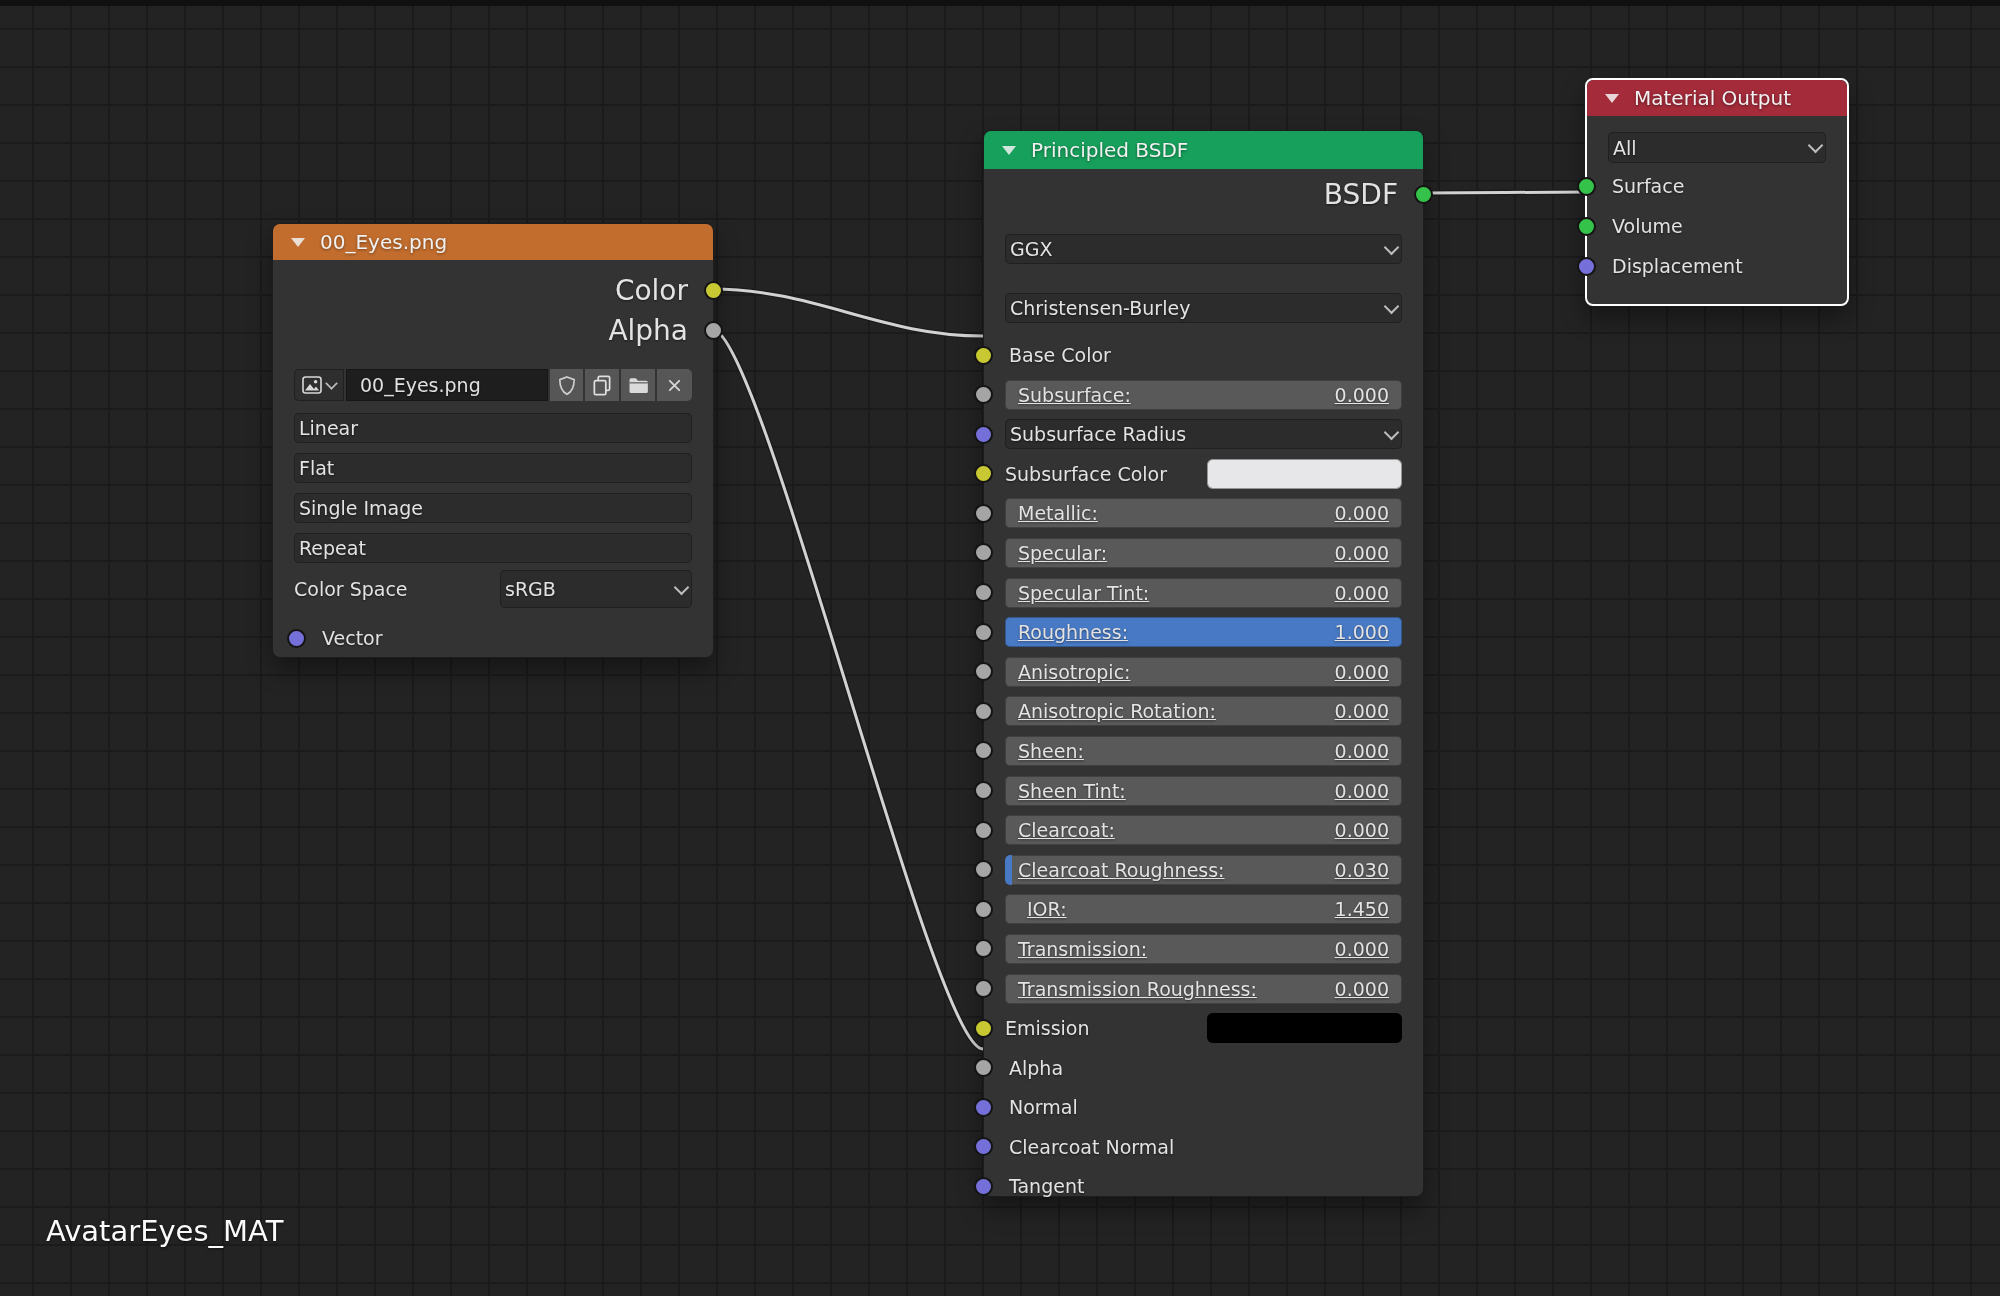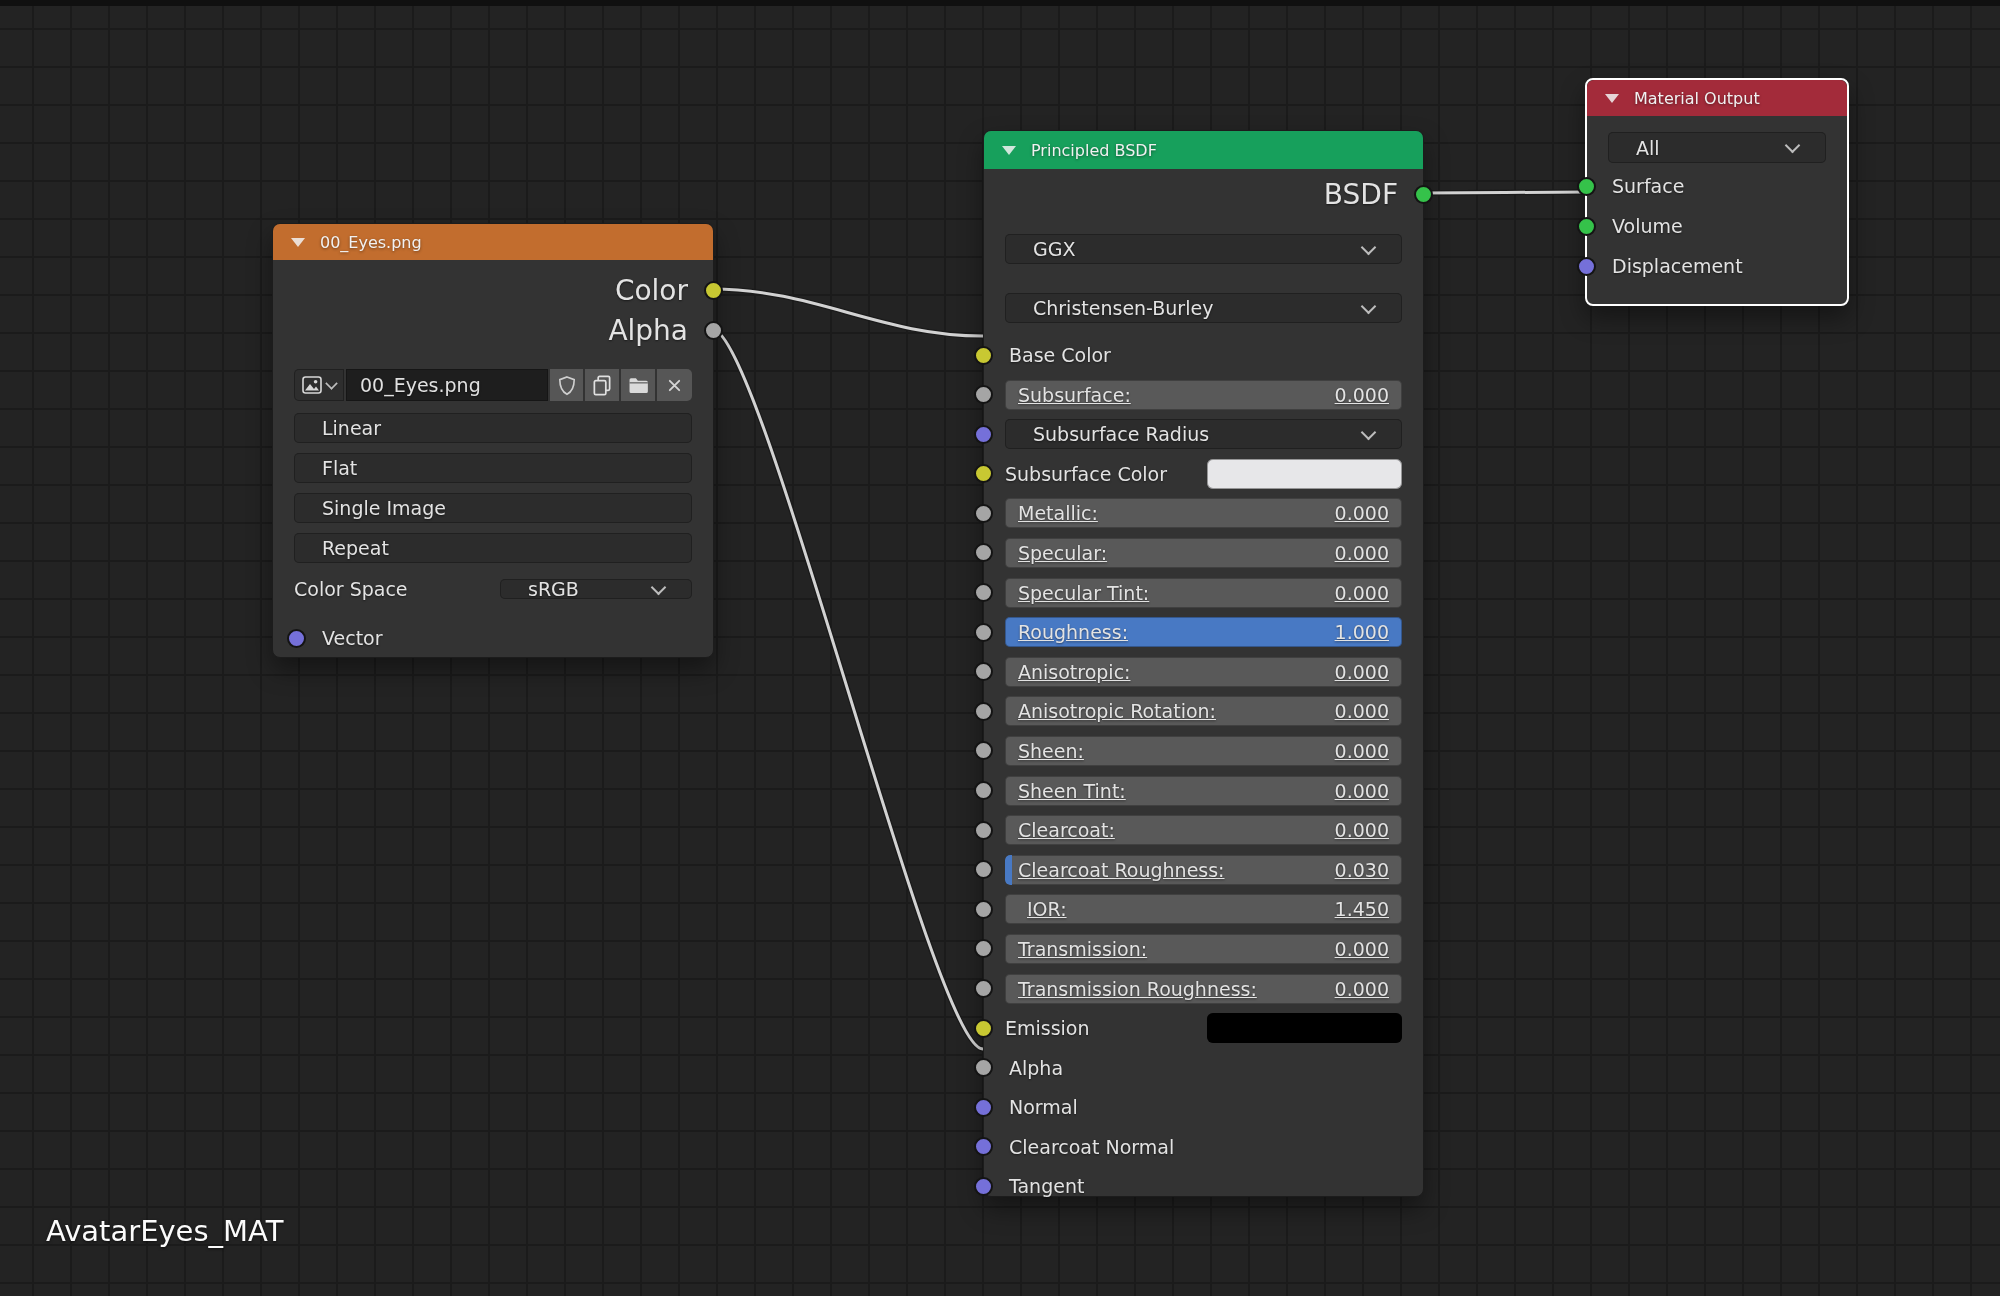--- a/index.html
+++ b/index.html
@@ -18,21 +18,21 @@
   svg.wires{position:absolute;left:0;top:0;width:2000px;height:1296px;pointer-events:none;}
 
   
   .node{
     position:absolute;background:#333333;border:1px solid #1c1c1c;border-radius:8px;
     box-shadow:0 12px 24px rgba(0,0,0,.4);
   }
   .node.selected{border:2px solid #ffffff;}
   .nheader{
     height:36px;display:flex;align-items:center;gap:15px;padding:0 18px;
-    border-radius:7px 7px 0 0;font-size:16px;color:#f1f1f1;
+    border-radius:7px 7px 0 0;font-size:20px;color:#f1f1f1;
     text-shadow:0 1px 3px rgba(0,0,0,.45);
   }
   .nheader.orange{background:#c26d2e;}
   .nheader.green{background:#17a05c;}
   .nheader.red{background:#a32b3a;}
   .tri{width:0;height:0;border-left:7px solid transparent;border-right:7px solid transparent;
        border-top:9px solid rgba(242,242,242,.85);flex:none;}
   .row{position:relative;height:30px;margin:0 21px;display:flex;align-items:center;
        font-size:19px;color:#e3e3e3;text-shadow:0 1px 2px rgba(0,0,0,.5);}
   .row.tall{height:32px;}
@@ -43,21 +43,21 @@
   .socket.left{left:-31px;}
   .socket.right{right:-31px;}
   .s-yellow{background:#c8c832;}
   .s-gray{background:#a5a5a5;}
   .s-purple{background:#7570d9;}
   .s-green{background:#35c24a;}
 
   .dropdown{
     background:#2c2c2c;border-radius:5px;box-shadow:inset 0 0 0 1px #202020;
     display:flex;align-items:center;justify-content:space-between;
-    padding:0 28px;width:100%;height:100%;box-sizing:border-box;cursor:default;
+    padding:0 5px;width:100%;height:100%;box-sizing:border-box;cursor:default;
   }
   .chev{width:9px;height:9px;border-right:2px solid #bdbdbd;border-bottom:2px solid #bdbdbd;
         transform:rotate(45deg);margin-top:-4px;flex:none;}
   .slider{
     position:relative;overflow:hidden;background:#595959;border-radius:5px;
     box-shadow:inset 0 0 0 1px rgba(0,0,0,.28);
     display:flex;align-items:center;justify-content:space-between;
     padding:0 13px;width:100%;height:100%;box-sizing:border-box;text-decoration:underline;
   }
   .slider .lab{position:relative;z-index:1;}
@@ -81,21 +81,21 @@
   #imgnode .row.cspace{margin-top:11px;justify-content:space-between;}
   #imgnode .row.vector{margin-top:19px;margin-left:45px;}
   .idbtn{background:#2e2e2e;box-shadow:inset 0 0 0 1px #202020;height:32px;display:flex;
          align-items:center;justify-content:center;gap:4px;flex:none;}
   .idbtn.first{border-radius:5px 0 0 5px;width:50px;}
   .idname{flex:1;background:#1e1e1e;box-shadow:inset 0 0 0 1px #161616;height:32px;
           display:flex;align-items:center;padding:0 14px;font-size:19px;color:#e0e0e0;}
   .toolbtn{background:#565656;width:34px;height:32px;display:flex;align-items:center;
            justify-content:center;flex:none;}
   .toolbtn.last{border-radius:0 5px 5px 0;width:35px;}
-  .cs-drop{width:192px;height:20px;flex:none;}
+  .cs-drop{width:192px;height:38px;flex:none;}
 
   
   #bsdfnode{left:983px;top:130px;width:439px;height:1065px;}
   #bsdfnode .nheader{height:38px;}
   #bsdfnode .row.bsdfout{margin-top:10px;}
   #bsdfnode .row.ggx{margin-top:25px;}
   #bsdfnode .row.cburley{margin-top:29px;}
   #bsdfnode .stack{display:flex;flex-direction:column;gap:9.6px;margin-top:17px;text-align:center;}
 
   

